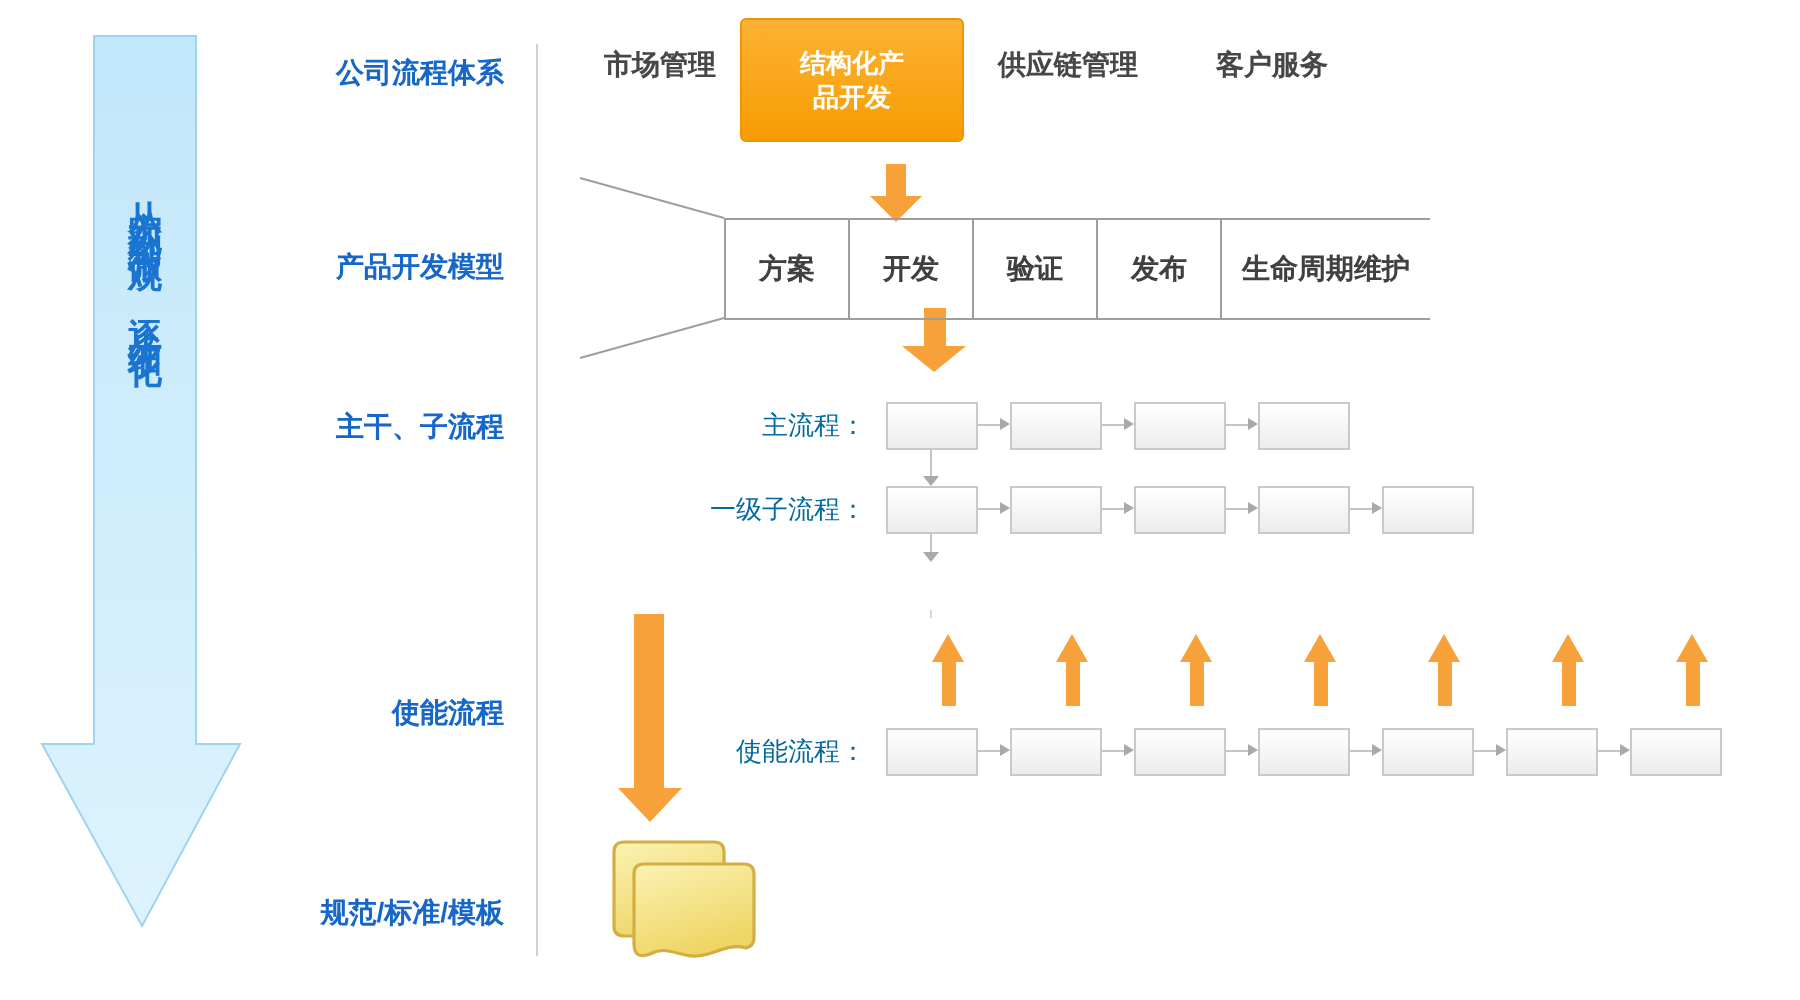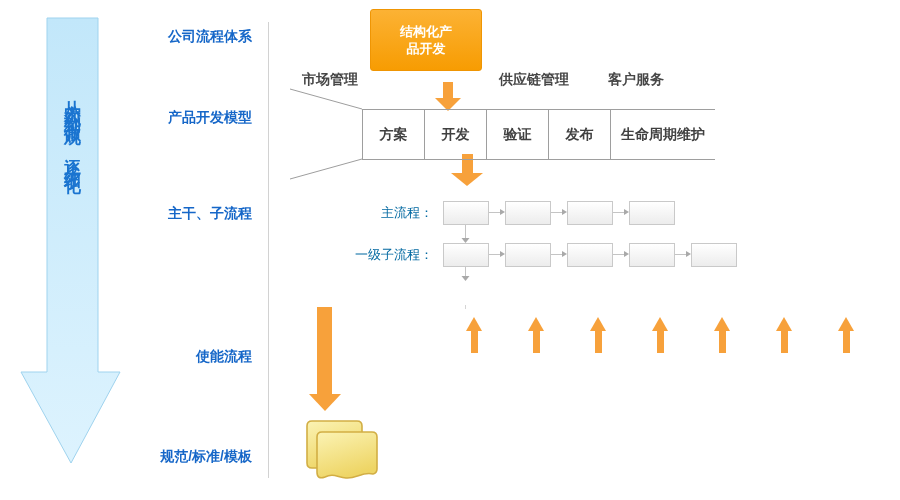--- a/index.html
+++ b/index.html
@@ -21,21 +21,21 @@
   
   .side-label{
     position:absolute;right:648px;white-space:nowrap;text-align:left;
     font-size:14px;font-weight:bold;color:#1667c8;line-height:16px;
   }
   
   .divider{position:absolute;left:268px;top:22px;width:1px;height:456px;background:#d2d2d2;}
   
   .top-item{
     position:absolute;top:24px;transform:translateX(-50%);
-    font-size:14px;font-weight:bold;color:#474747;white-space:nowrap;margin-top:47px;
+    font-size:14px;font-weight:bold;color:#474747;white-space:nowrap;
   }
   .top-highlight{
     position:absolute;left:370px;top:9px;width:112px;height:62px;
     background:linear-gradient(180deg,#fcb234 0%,#f79c02 100%);
     border:1px solid #ef9503;border-radius:3px;box-sizing:border-box;
     display:flex;align-items:center;justify-content:center;text-align:center;
     color:#fff;font-size:13px;font-weight:bold;line-height:17px;
     padding:15px 24px;
   }
   
@@ -123,21 +123,21 @@
     <polygon points="461.5,276 469.5,276 465.5,281" fill="#a9a9a9"></polygon>
 
     <line x1="465.5" y1="305" x2="465.5" y2="309" stroke="#d5d5d5" stroke-width="1"></line>
   </svg>
 
   <div class="blue-arrow-text">
     <span>从宏观到微观，逐步细化</span>
   </div>
 
   <div class="side-label" style="top:28px">公司流程体系</div>
-  <div class="side-label" style="top:109px">产品开发模型</div>
+  <div class="side-label" style="top:125px">产品开发模型</div>
   <div class="side-label" style="top:205px">主干、子流程</div>
   <div class="side-label" style="top:348px">使能流程</div>
   <div class="side-label" style="top:448px">规范/标准/模板</div>
 
   <div class="divider"></div>
 
   <div class="top-item" style="left:330px">市场管理</div>
   <div class="top-highlight">结构化产品开发</div>
   <div class="top-item" style="left:534px">供应链管理</div>
   <div class="top-item" style="left:636px">客户服务</div>
@@ -171,20 +171,38 @@
         <div class="flow-box"></div>
         <div class="h-connector"></div>
         <div class="flow-box"></div>
         <div class="h-connector"></div>
         <div class="flow-box"></div>
       </div>
   </div>
   <div class="proc-row" style="top:243px">
     <div class="row-label">一级子流程：</div>
     <div class="row-boxes">
+        <div class="flow-box"></div>
+        <div class="h-connector"></div>
+        <div class="flow-box"></div>
+        <div class="h-connector"></div>
+        <div class="flow-box"></div>
+        <div class="h-connector"></div>
+        <div class="flow-box"></div>
+        <div class="h-connector"></div>
+        <div class="flow-box"></div>
+      </div>
+  </div>
+  <div class="proc-row" style="top:364px">
+    <div class="row-label">使能流程：</div>
+    <div class="row-boxes">
+        <div class="flow-box"></div>
+        <div class="h-connector"></div>
+        <div class="flow-box"></div>
+        <div class="h-connector"></div>
         <div class="flow-box"></div>
         <div class="h-connector"></div>
         <div class="flow-box"></div>
         <div class="h-connector"></div>
         <div class="flow-box"></div>
         <div class="h-connector"></div>
         <div class="flow-box"></div>
         <div class="h-connector"></div>
         <div class="flow-box"></div>
       </div>

